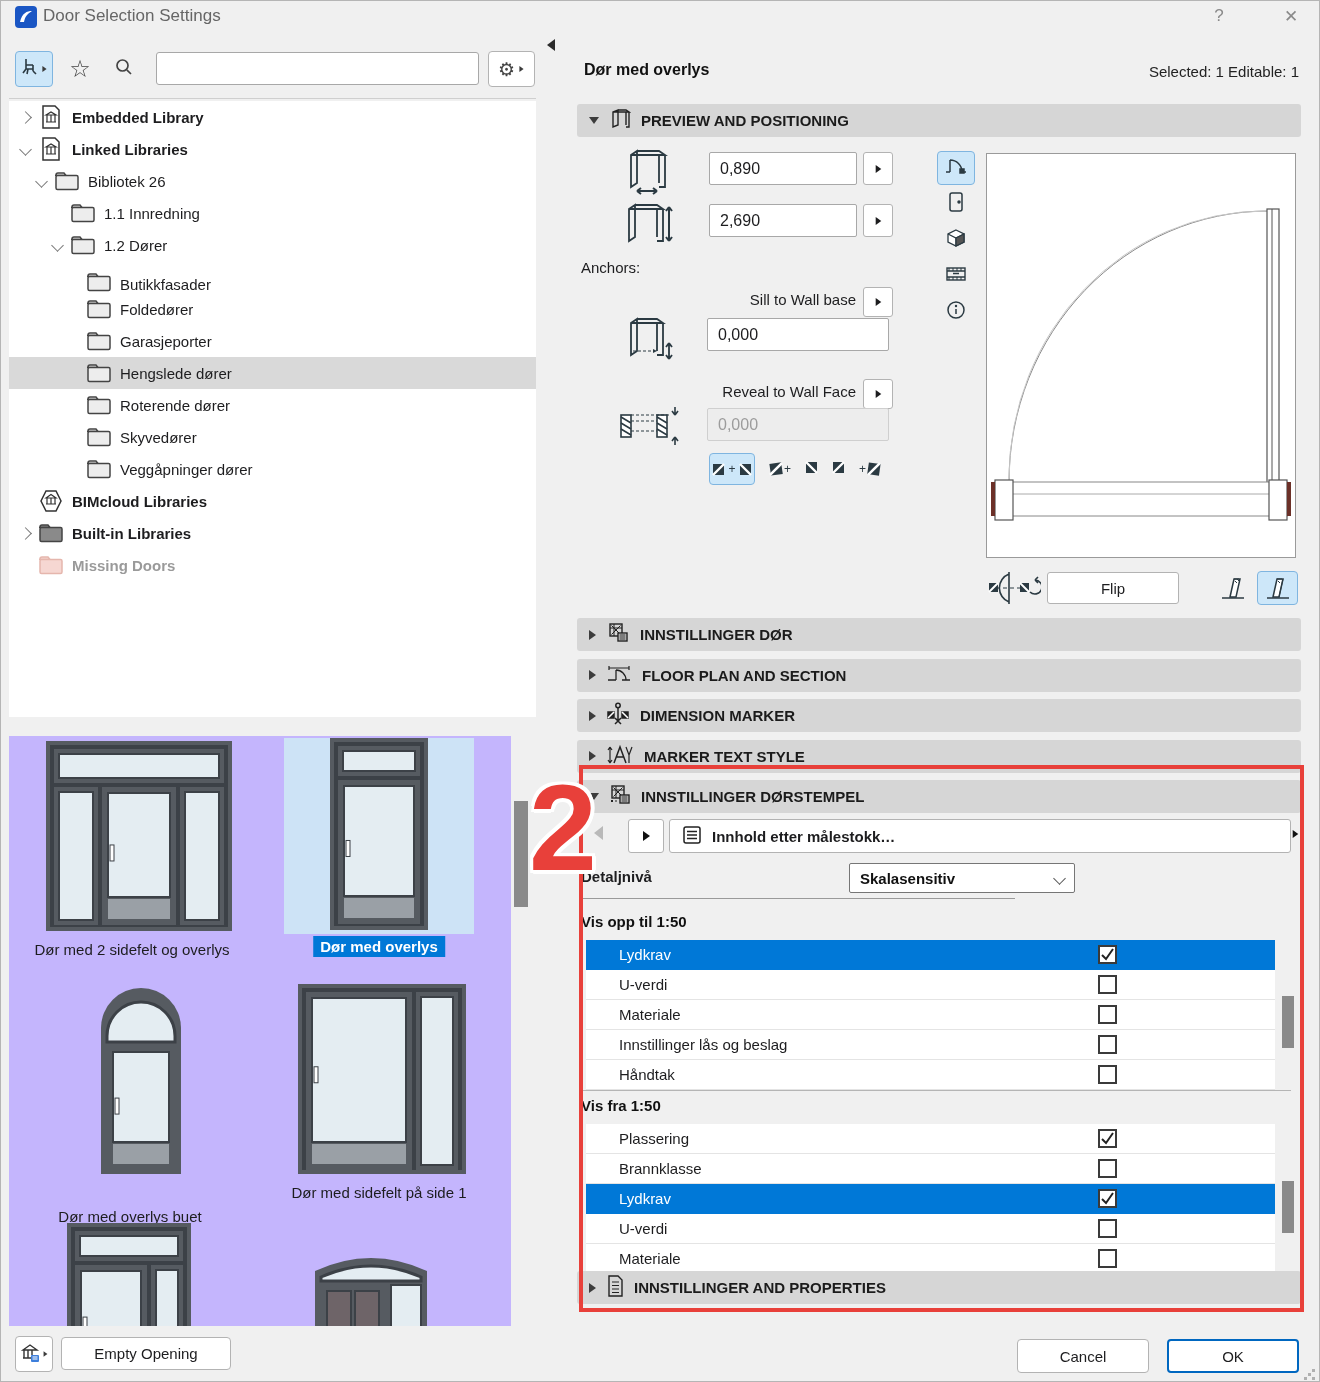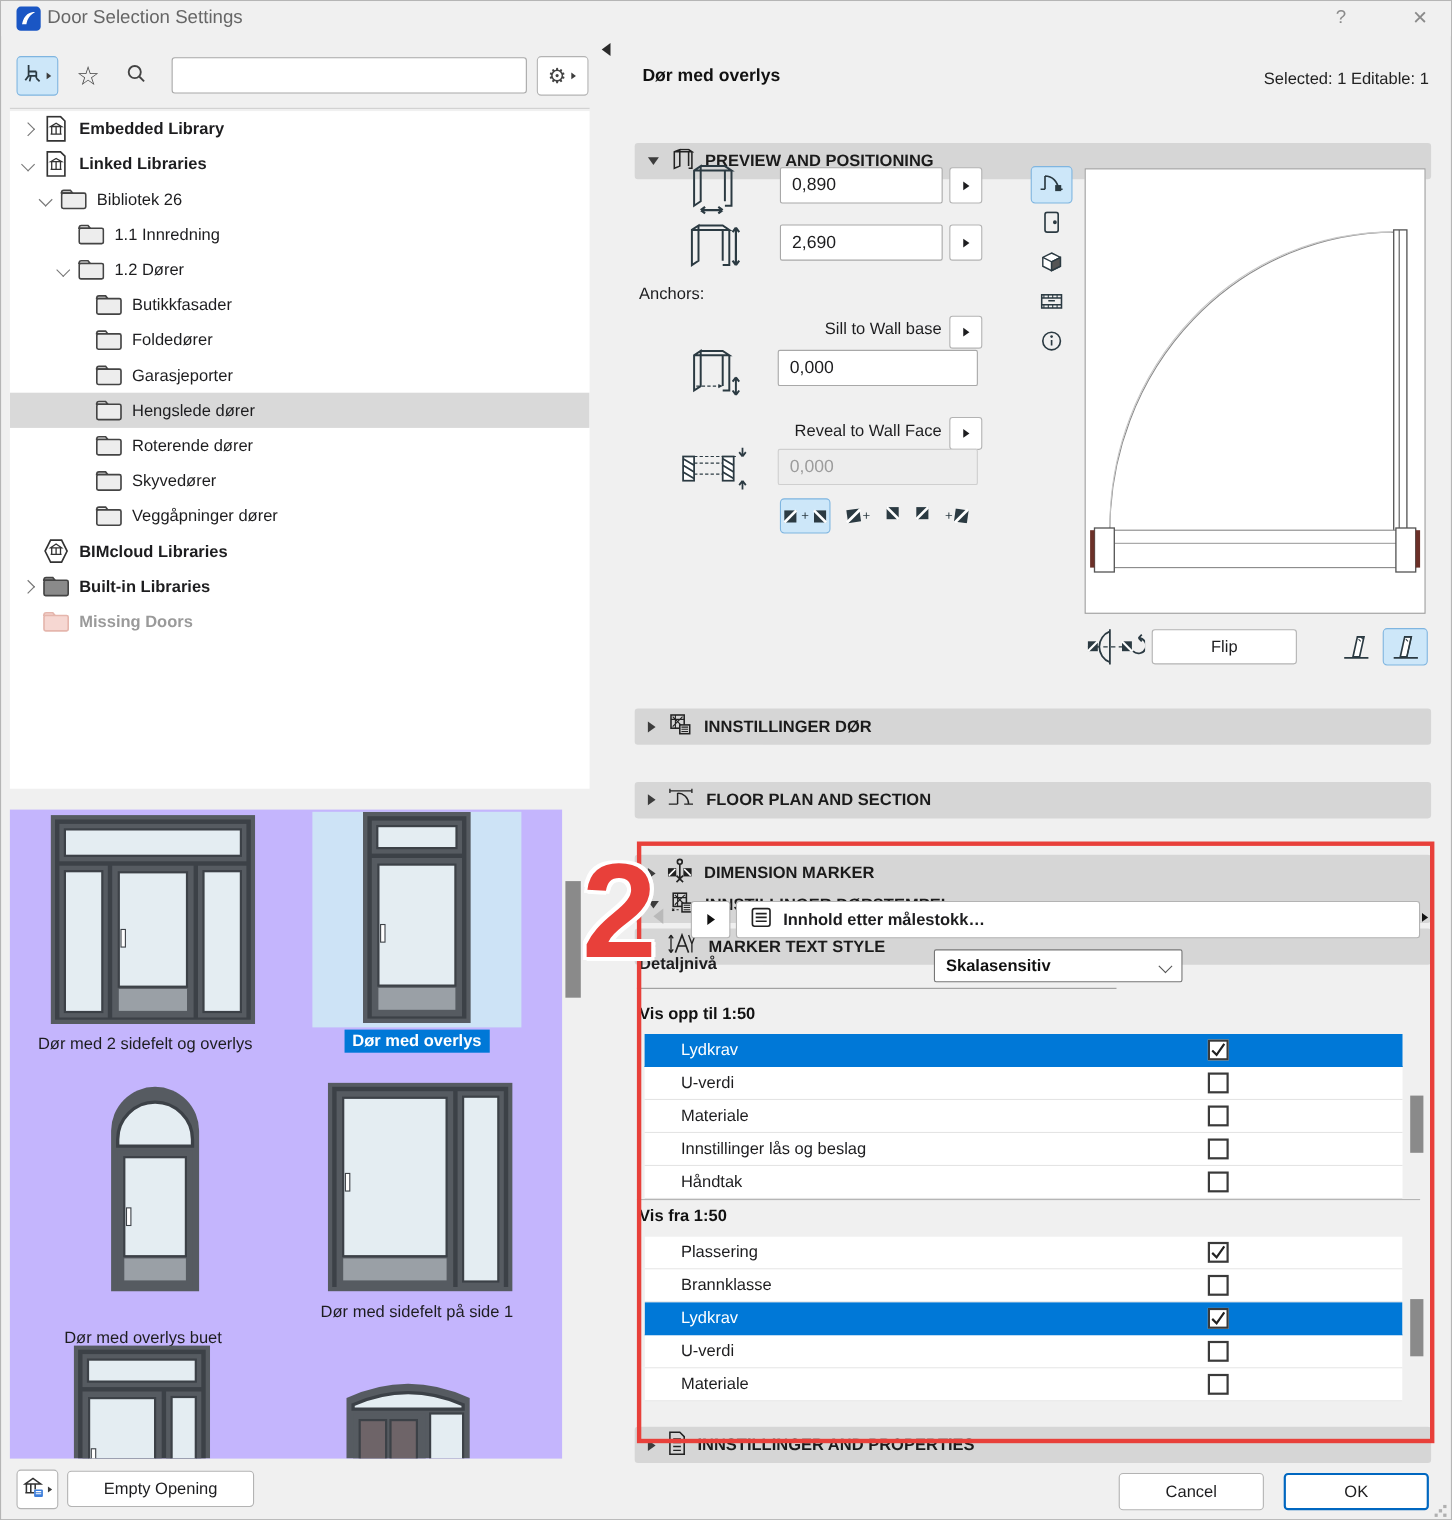--- a/index.html
+++ b/index.html
@@ -14,21 +14,21 @@
   #wintitle{left:42px;top:5px;font-size:17px;color:#666;}
   .capbtn{top:2px;width:30px;height:26px;color:#8a8a8a;font-size:17px;display:flex;
           align-items:center;justify-content:center;cursor:default;}
   
   .btn{background:#fff;border:1px solid #b3b3b3;border-radius:4px;display:flex;
        align-items:center;justify-content:center;font-size:15px;color:#1d1d1f;}
   .tbtn{width:38px;height:36px;background:transparent;border:1px solid transparent;
         border-radius:4px;display:flex;align-items:center;justify-content:center;}
   .sel-blue{background:#cde7f9 !important;border:1px solid #7fb5e0 !important;}
   .hdrbar{height:33px;background:#d6d6d6;border-radius:3px;display:flex;align-items:center;
-          gap:10px;padding:0 12px;font-weight:bold;font-size:15px;color:#1b1b1b;margin-top:26px;}
+          gap:10px;padding:0 12px;font-weight:bold;font-size:15px;color:#1b1b1b;}
   .tri{width:0;height:0;display:inline-block;}
   .tri.r{border-left:7px solid #3c3c3c;border-top:5px solid transparent;border-bottom:5px solid transparent;}
   .tri.d{border-top:7px solid #3c3c3c;border-left:5px solid transparent;border-right:5px solid transparent;}
   .chev{width:9px;height:9px;border-right:1.8px solid #787878;border-bottom:1.8px solid #787878;
         display:inline-block;flex:none;}
   .chev.r{transform:rotate(-45deg);}
   .chev.d{transform:rotate(45deg);}
   .chev.none{visibility:hidden;}
   
   #tree{left:8px;top:100px;width:527px;height:616px;background:#fff;overflow:hidden;font-size:15px;}
@@ -157,21 +157,21 @@
       <div class="trow" style="padding-left: 44px;">
         <span class="chev d"></span>
         <span class="ticon">
           <svg width="24" height="20" viewBox="0 0 24 20">
             <path d="M1 4 a2 2 0 0 1 2-2 h6 l2 2.5 h-11 z" fill="#ededed" stroke="#444" stroke-width="1.5"></path>
             <rect x="1" y="4.5" width="22" height="14" rx="1.5" fill="#ededed" stroke="#444" stroke-width="1.5"></rect>
           </svg>
         </span>
         <span>1.2 Dører</span>
       </div>
-      <div class="trow" style="padding-left: 60px;">
+      <div class="trow" style="padding-left: 60px; align-items: flex-end;">
         <span class="chev none"></span>
         <span class="ticon">
           <svg width="24" height="20" viewBox="0 0 24 20">
             <path d="M1 4 a2 2 0 0 1 2-2 h6 l2 2.5 h-11 z" fill="#ededed" stroke="#444" stroke-width="1.5"></path>
             <rect x="1" y="4.5" width="22" height="14" rx="1.5" fill="#ededed" stroke="#444" stroke-width="1.5"></rect>
           </svg>
         </span>
         <span>Butikkfasader</span>
       </div>
       <div class="trow" style="padding-left: 60px;">

